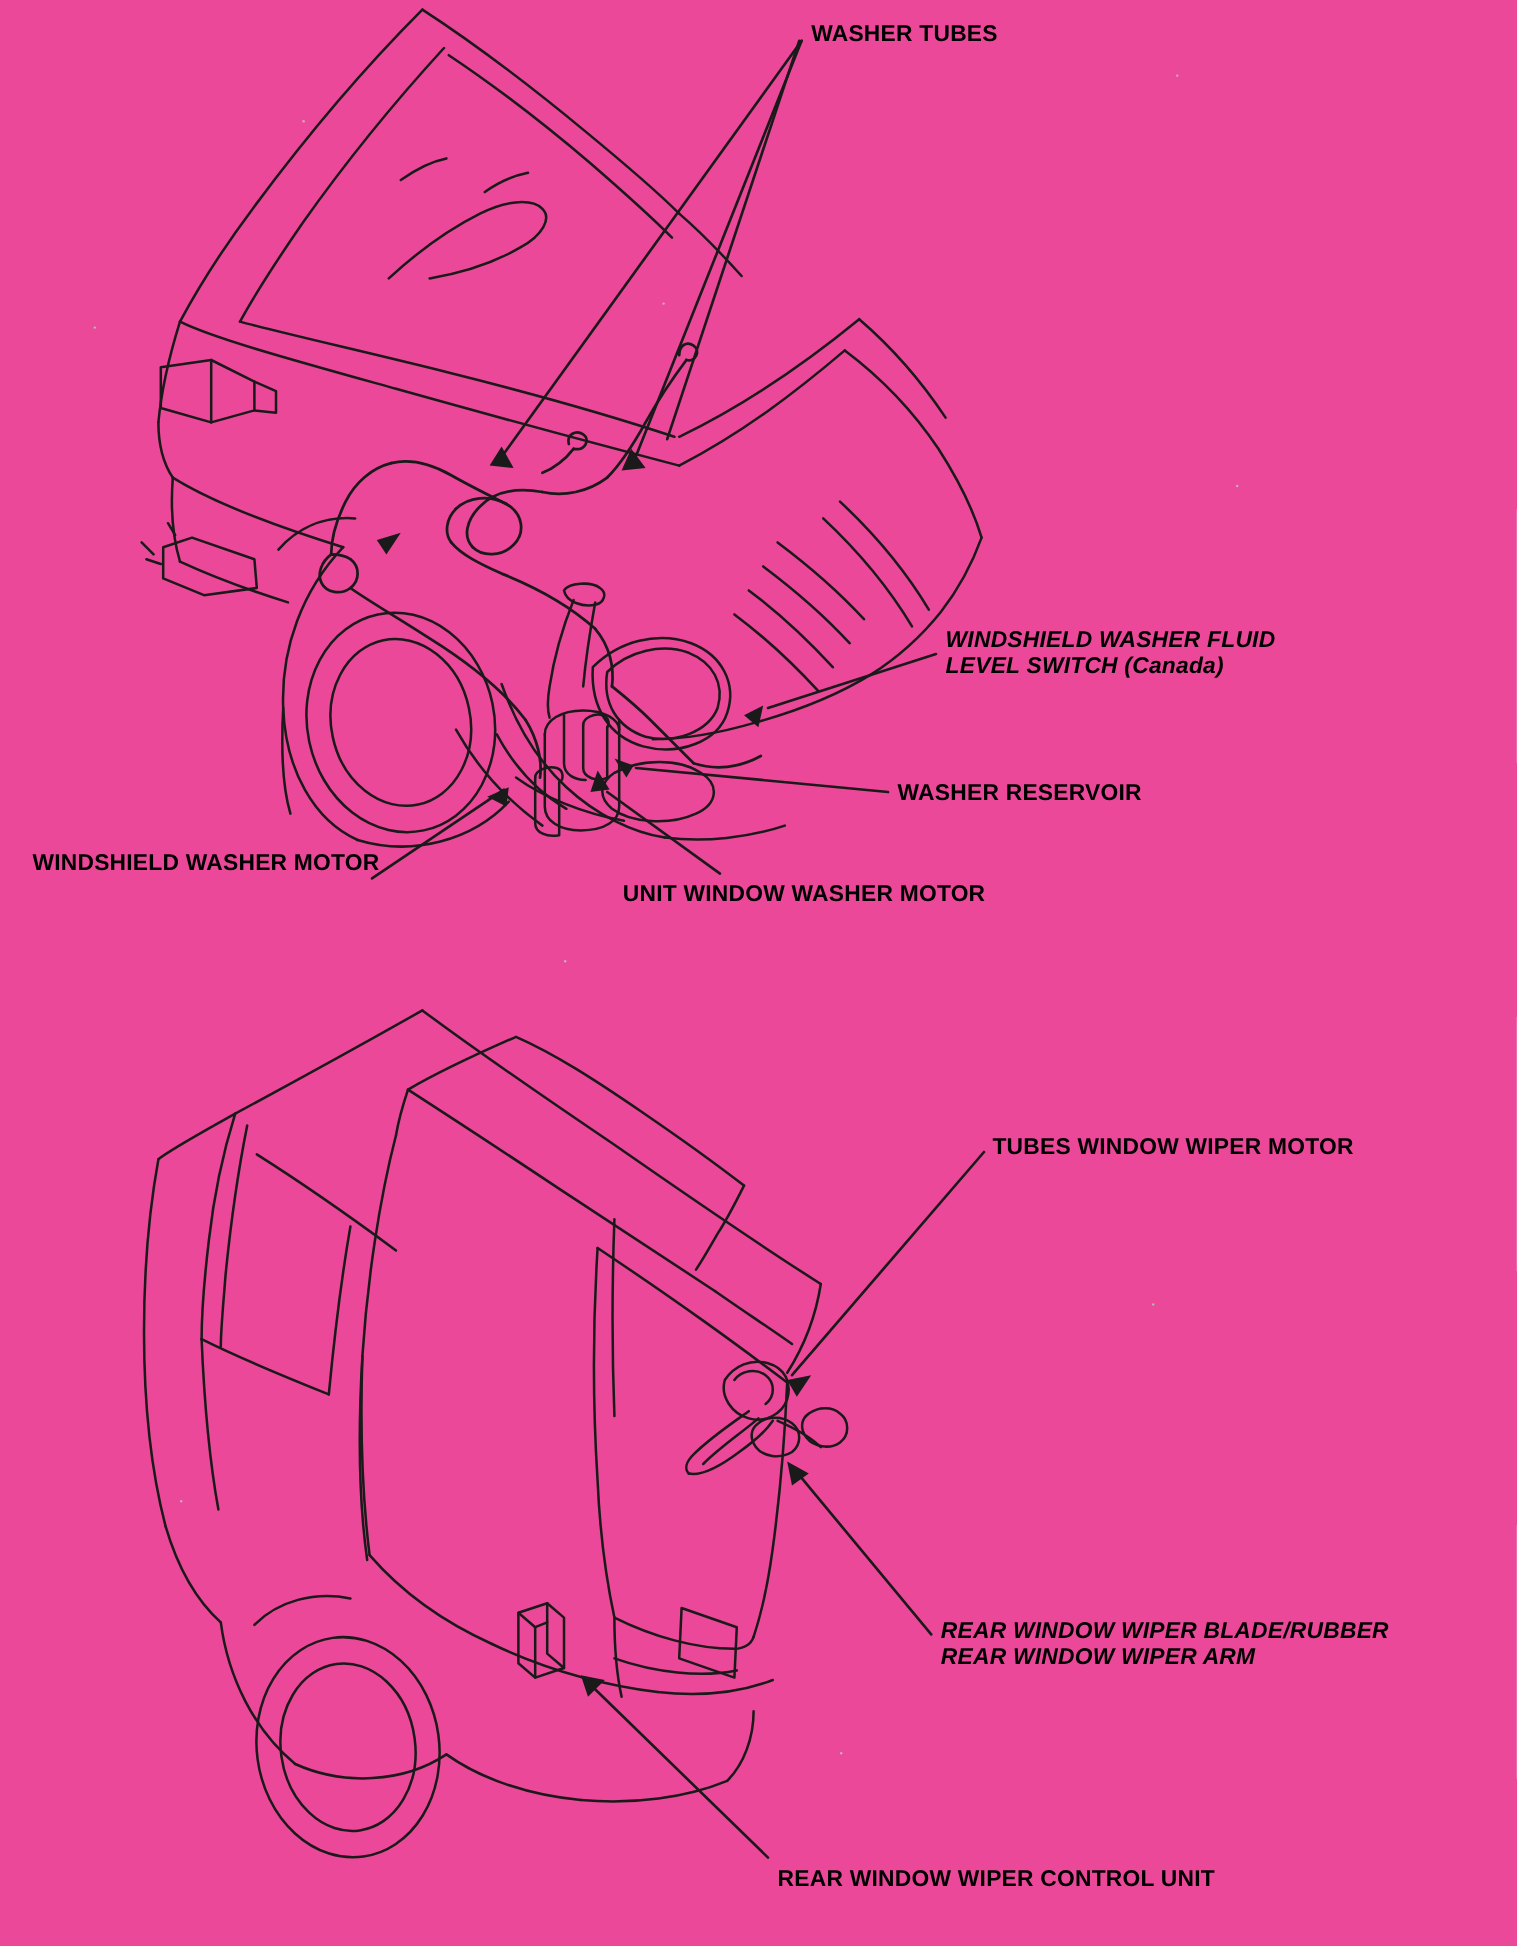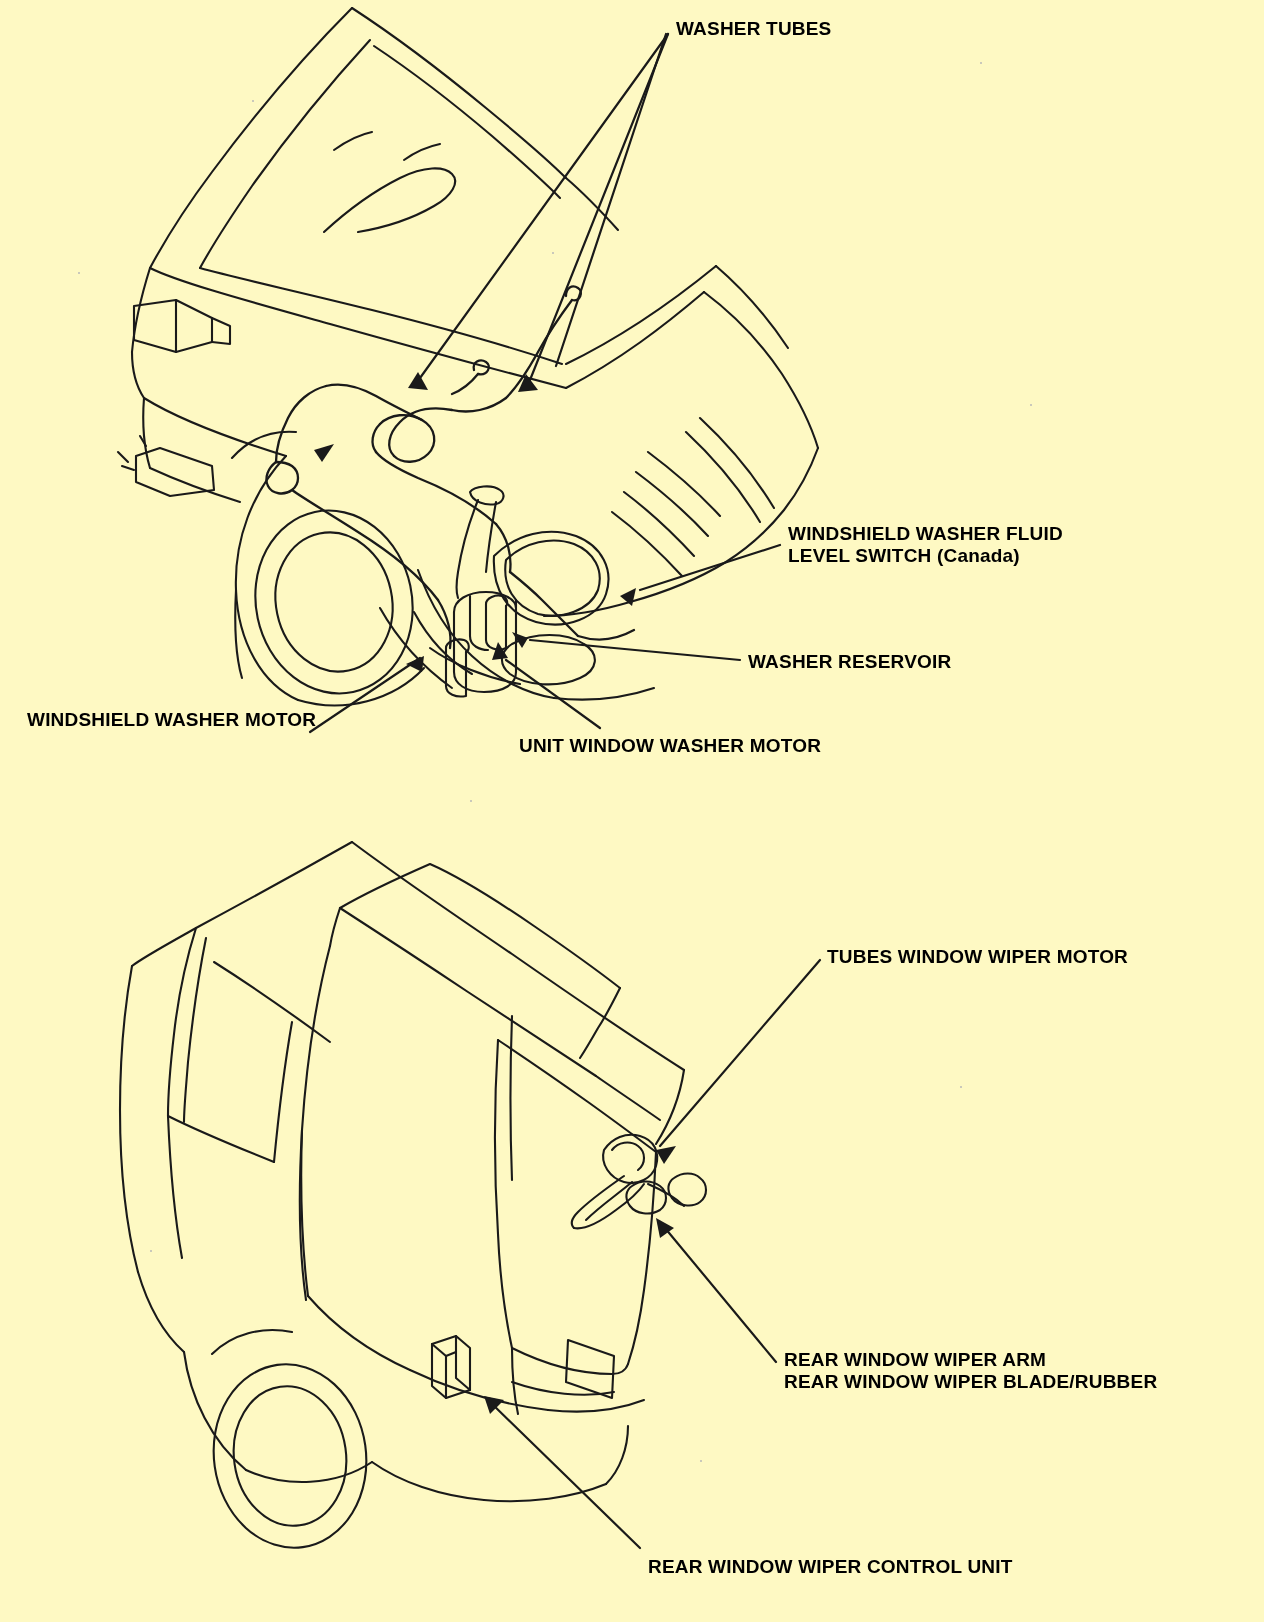--- a/index.html
+++ b/index.html
@@ -10,40 +10,40 @@
   body {
     width: 1264px;
     height: 1622px;
     position: relative;
     font-family: "Liberation Sans", sans-serif;
     overflow: hidden;
   }
   .page {
     position: absolute;
     inset: 0;
-    background: #fef9c3;
+    background: #ec4899;
   }
   svg.art {
     position: absolute;
     left: 0;
     top: 0;
     width: 1264px;
     height: 1622px;
   }
   .label {
     position: absolute;
     font-family: "Liberation Sans", sans-serif;
     font-weight: bold;
     font-size: 19px;
     letter-spacing: 0.2px;
     color: #000;
     white-space: nowrap;
     line-height: 1.18;
   }
-  .label.two-line { white-space: normal; }
+  .label.two-line { white-space: normal; font-style: italic; }
   .lbl-washer-tubes      { left: 676px; top: 18px; }
   .lbl-fluid-switch      { left: 788px; top: 523px; width: 330px; }
   .lbl-reservoir         { left: 748px; top: 651px; }
   .lbl-ws-motor          { left: 27px;  top: 709px; }
   .lbl-rear-washer-motor { left: 519px; top: 735px; }
   .lbl-rear-wiper-motor  { left: 827px; top: 946px; }
   .lbl-rear-wiper-arm    { left: 784px; top: 1349px; width: 420px; }
   .lbl-rear-ctrl-unit    { left: 648px; top: 1540px; margin-top: 16px; }
   .speck { position:absolute; background:#b9b9b9; width:2px; height:2px; border-radius:50%; }
 </style>
@@ -279,19 +279,19 @@
 
   <div class="label lbl-reservoir">WASHER RESERVOIR</div>
 
   <div class="label lbl-ws-motor">WINDSHIELD WASHER MOTOR</div>
 
   <div class="label lbl-rear-washer-motor">UNIT WINDOW WASHER MOTOR</div>
 
   <div class="label lbl-rear-wiper-motor">TUBES WINDOW WIPER MOTOR</div>
 
   <div class="label two-line lbl-rear-wiper-arm">
+    <div>REAR WINDOW WIPER BLADE/RUBBER</div>
     <div>REAR WINDOW WIPER ARM</div>
-    <div>REAR WINDOW WIPER BLADE/RUBBER</div>
   </div>
 
   <div class="label lbl-rear-ctrl-unit">REAR WINDOW WIPER CONTROL UNIT</div>
 
 </div>
 
 </body></html>

